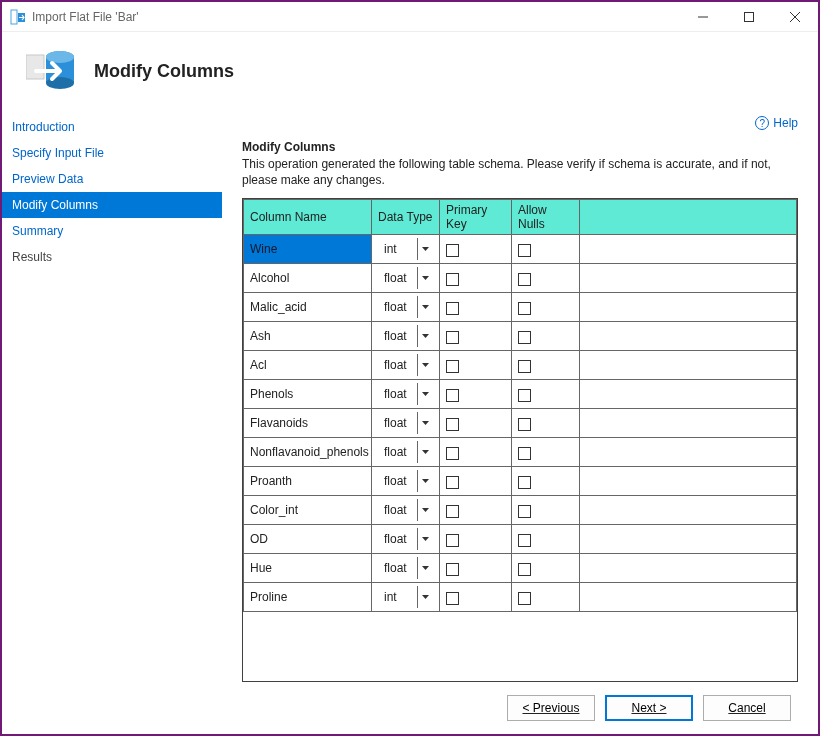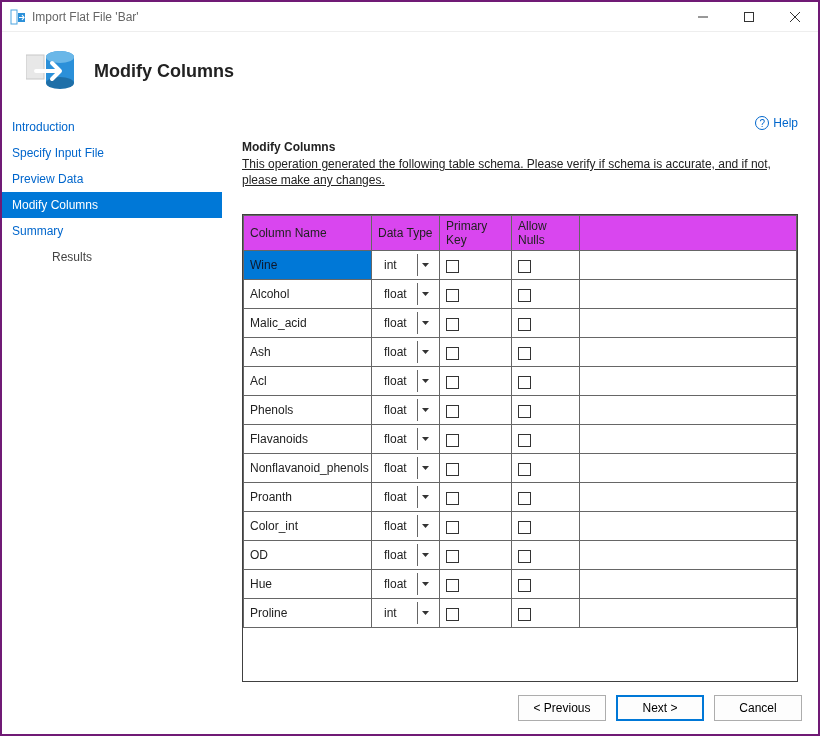--- a/index.html
+++ b/index.html
@@ -12,48 +12,48 @@
   .titlebar .spacer { flex: 1; }
   .titlebar .winbtn { width: 46px; height: 30px; display: flex; align-items: center; justify-content: center; color: #444; }
   
   .header { height: 78px; display: flex; align-items: center; padding: 0 16px; }
   .header .big-icon { width: 52px; height: 52px; margin: 0 16px 0 8px; position: relative; }
   .header .page-title { font-size: 18px; font-weight: 700; color: #222; }
   
   .body { flex: 1; display: flex; min-height: 0; }
   .sidebar { width: 220px; padding: 4px 0; }
   .nav-item { padding: 6px 10px; color: #0066cc; cursor: pointer; }
-  .nav-item.plain { color: #444; margin-left: 40px; }
+  .nav-item.plain { color: #444; }
   .nav-item.selected { background: #0078d7; color: #fff; }
   .main { flex: 1; padding: 4px 20px 0 20px; display: flex; flex-direction: column; min-height: 0; }
   .help-row { display: flex; justify-content: flex-end; padding: 2px 0 10px 0; }
   .help-link { color: #0066cc; display: flex; align-items: center; gap: 4px; cursor: pointer; }
   .help-icon { width: 14px; height: 14px; border: 1.5px solid #0066cc; border-radius: 50%; display: flex; align-items: center; justify-content: center; font-size: 10px; color: #0066cc; }
   .section-title { font-weight: 700; margin-bottom: 2px; }
-  .section-desc { margin-bottom: 26px; line-height: 1.35; text-decoration: underline; }
+  .section-desc { margin-bottom: 10px; line-height: 1.35; }
   .grid-wrap { flex: 1; border: 1px solid #404040; overflow: hidden; display: flex; flex-direction: column; min-height: 0; }
   table.grid { border-collapse: collapse; width: 100%; table-layout: fixed; }
   table.grid th, table.grid td { border: 1px solid #666; padding: 3px 6px; text-align: left; font-weight: normal; height: 22px; }
-  table.grid th { background: #d946ef; margin-left: 12px; }
+  table.grid th { background: #5eead4; margin-left: 12px; }
   col.c-name { width: 128px; }
   col.c-type { width: 68px; }
   col.c-pk   { width: 72px; }
   col.c-null { width: 68px; }
   col.c-rest { }
   td.selected-cell { background: #0078d7; color: #0f172a; }
   td.type-cell { padding: 0; }
   .type-inner { display: flex; align-items: stretch; height: 22px; }
   .type-inner .type-text { flex: 1; padding: 3px 6px; display: flex; align-items: center; }
   .type-inner .dd { width: 16px; border-left: 1px solid #666; display: flex; align-items: center; justify-content: center; }
   .dd svg { width: 7px; height: 5px; }
   td.center { text-align: center; padding: 0; }
   .chk { display: inline-block; width: 13px; height: 13px; border: 1px solid #333; background: #fff; vertical-align: middle; }
   .grid-fill { flex: 1; }
   
-  .footer { height: 52px; display: flex; align-items: center; justify-content: flex-end; gap: 10px; padding: 0 16px; }
+  .footer { height: 52px; display: flex; align-items: center; justify-content: flex-end; gap: 10px; padding: 0 27px; text-decoration: underline; }
   .footer button { width: 88px; height: 26px; background: #fdfdfd; border: 1px solid #adadad; font-family: inherit; font-size: 12px; cursor: pointer; }
   .footer button.primary { border: 2px solid #0078d7; }
 </style>
 </head>
 <body>
 
 <div class="window">
 
   <div class="titlebar">
     <span class="title-icon">

